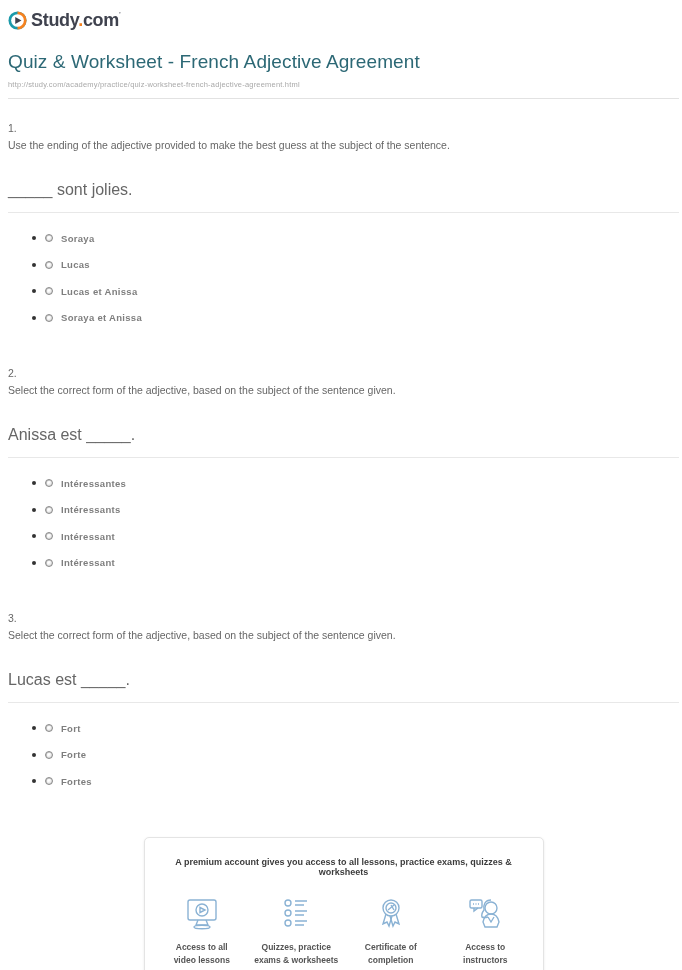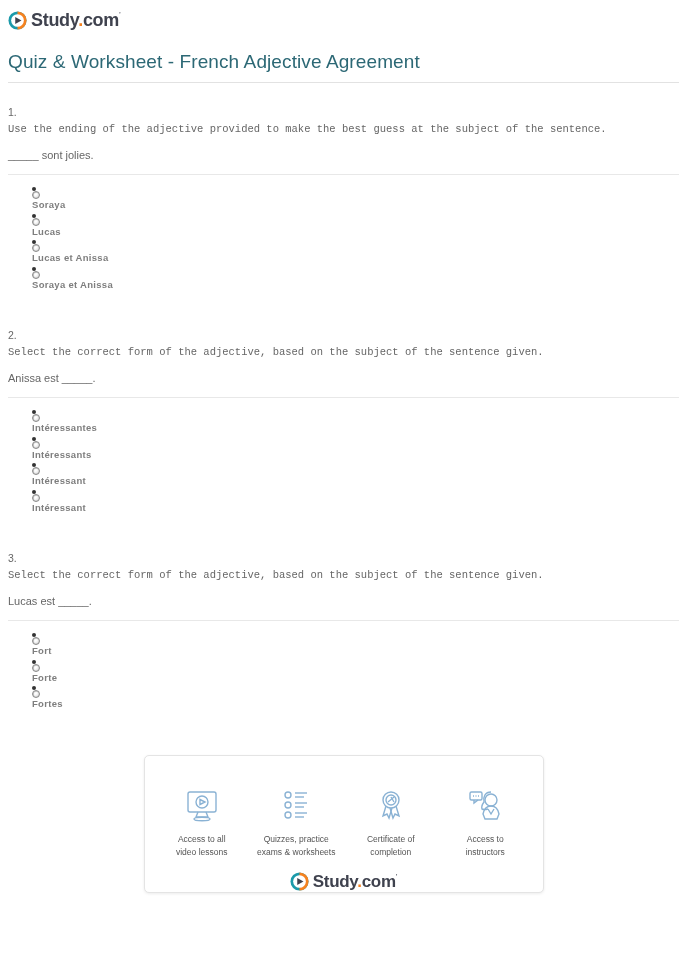--- a/index.html
+++ b/index.html
@@ -20,25 +20,25 @@
 
   
   .title { margin-top: 19px; font-size: 19px; font-weight: normal; color: #2c6875; letter-spacing: 0.1px; }
   .url { margin-top: 7px; font-size: 7.5px; color: #a9a9a9; letter-spacing: 0.2px; }
   .top-divider { margin-top: 9px; border: none; border-top: 1px solid #e2e2e2; }
 
   
   .q-number { font-size: 10.5px; color: #666; }
   .q-block-1 .q-number { margin-top: 23px; }
   .q-block-2 .q-number, .q-block-3 .q-number { margin-top: 36px; }
-  .q-prompt { margin-top: 5px; font-size: 10.5px; color: #666; font-family: Liberation Mono, monospace; }
-  .q-sentence { margin-top: 14px; font-size: 11px; color: #666; }
+  .q-prompt { margin-top: 5px; font-size: 10.5px; color: #666; }
+  .q-sentence { margin-top: 30px; font-size: 16px; color: #666; }
   .q-divider { margin-top: 13px; border: none; border-top: 1px solid #e8e8e8; }
   .options { list-style: none; margin-top: 12px; }
-  .option-row { display: flex; height: 26.5px; padding-left: 24px; flex-direction: column; }
+  .option-row { display: flex; align-items: center; height: 26.5px; padding-left: 24px; }
   .bullet { width: 4px; height: 4px; border-radius: 50%; background: #333; margin-right: 9px; flex: none; }
   .radio {
     width: 8px; height: 8px; border-radius: 50%; flex: none;
     border: 1px solid #8a8a8a;
     background: radial-gradient(circle at 35% 30%, #ffffff 25%, #e9e9e9 60%, #b9b9b9 100%);
     box-shadow: inset 0.5px 0.5px 1px rgba(0,0,0,0.35);
     margin-right: 8px;
   }
   .option-label { font-size: 9.5px; font-weight: bold; color: #7e7e7e; letter-spacing: 0.3px; }
 
@@ -49,40 +49,41 @@
     box-shadow: 0 1px 3px rgba(0,0,0,0.08);
     text-align: center; overflow: hidden;
   }
   .promo-inner { padding: 13px 10px 0 10px; }
   .promo-title { font-size: 13.5px; color: #7ea9cb; font-weight: normal; }
   .promo-subtitle { margin-top: 6px; font-size: 9px; color: #3c3c3c; font-weight: bold; }
   .features { display: flex; margin-top: 18px; }
   .feature { flex: 1; }
   .feature-icon { height: 40px; display: flex; align-items: center; justify-content: center; }
   .feature-icon svg { stroke: #8ab2d4; fill: none; stroke-width: 1.4; }
-  .feature-label { margin-top: 6px; font-size: 8.5px; color: #555; line-height: 1.55; }
+  .feature-label { margin-top: 6px; font-size: 8.5px; color: #555; line-height: 1.55; font-weight: bold; }
   .promo-logo { margin: 13px auto 0 auto; display: flex; justify-content: center; align-items: center; gap: 4px; }
   .promo-logo .logo-text { font-size: 17px; }
 </style>
 </head>
 <body>
 
 <div class="page">
 
   <div class="logo-row">
     <svg class="logo-icon" viewBox="0 0 20 20">
       <circle cx="10" cy="10" r="9.5" fill="#1b9aaa"></circle>
       <path d="M10 0.5 A9.5 9.5 0 0 1 10 19.5 L10 10 Z" fill="#f58220"></path>
       <circle cx="10" cy="10" r="6.7" fill="#ffffff"></circle>
       <path d="M7.6 6.2 L14.2 10 L7.6 13.8 Z" fill="#3f424e"></path>
     </svg>
     <span class="logo-text"><span>Study</span><span class="dot">.</span><span>com</span><span class="tm">’</span></span>
   </div>
 
   <h1 class="title">Quiz &amp; Worksheet - French Adjective Agreement</h1>
+  <div class="url">http://study.com/academy/practice/quiz-worksheet-french-adjective-agreement.html</div>
   <hr class="top-divider">
 
   <section class="q-block-1">
     <div class="q-number">1.</div>
     <div class="q-prompt">Use the ending of the adjective provided to make the best guess at the subject of the sentence.</div>
     <div class="q-sentence">_____ sont jolies.</div>
     <hr class="q-divider">
     <ul class="options">
       <li class="option-row">
         <span class="bullet"></span>
@@ -155,20 +156,21 @@
       <li class="option-row">
         <span class="bullet"></span>
         <span class="radio"></span>
         <span class="option-label">Fortes</span>
       </li>
     </ul>
   </section>
 
   <div class="promo-card">
     <div class="promo-inner">
+      <div class="promo-subtitle">A premium account gives you access to all lessons, practice exams, quizzes &amp; worksheets</div>
       <div class="features">
 
         <div class="feature">
           <div class="feature-icon">
             <svg width="42" height="38" viewBox="0 0 42 38">
               <rect x="7" y="4" width="28" height="20" rx="2"></rect>
               <circle cx="21" cy="14" r="6"></circle>
               <path d="M19 11.5 L24 14 L19 16.5 Z"></path>
               <path d="M17 24 L15 29 L27 29 L25 24"></path>
               <ellipse cx="21" cy="31" rx="8" ry="1.8"></ellipse>

